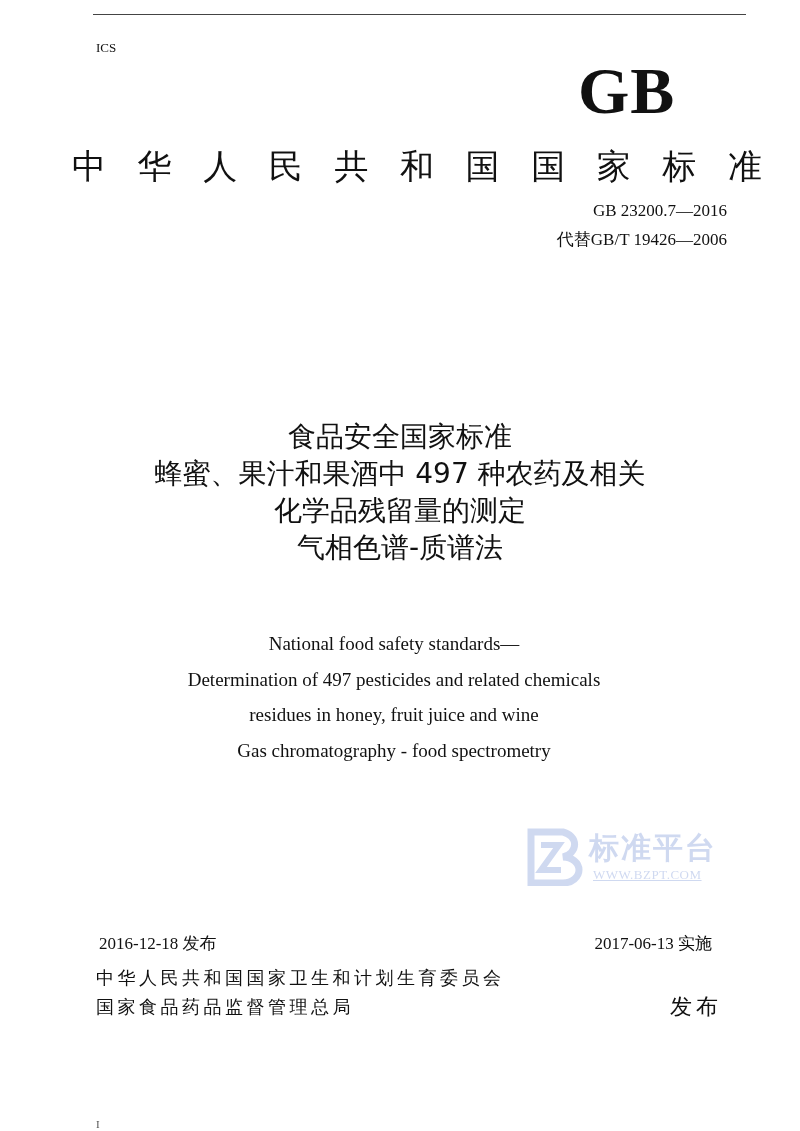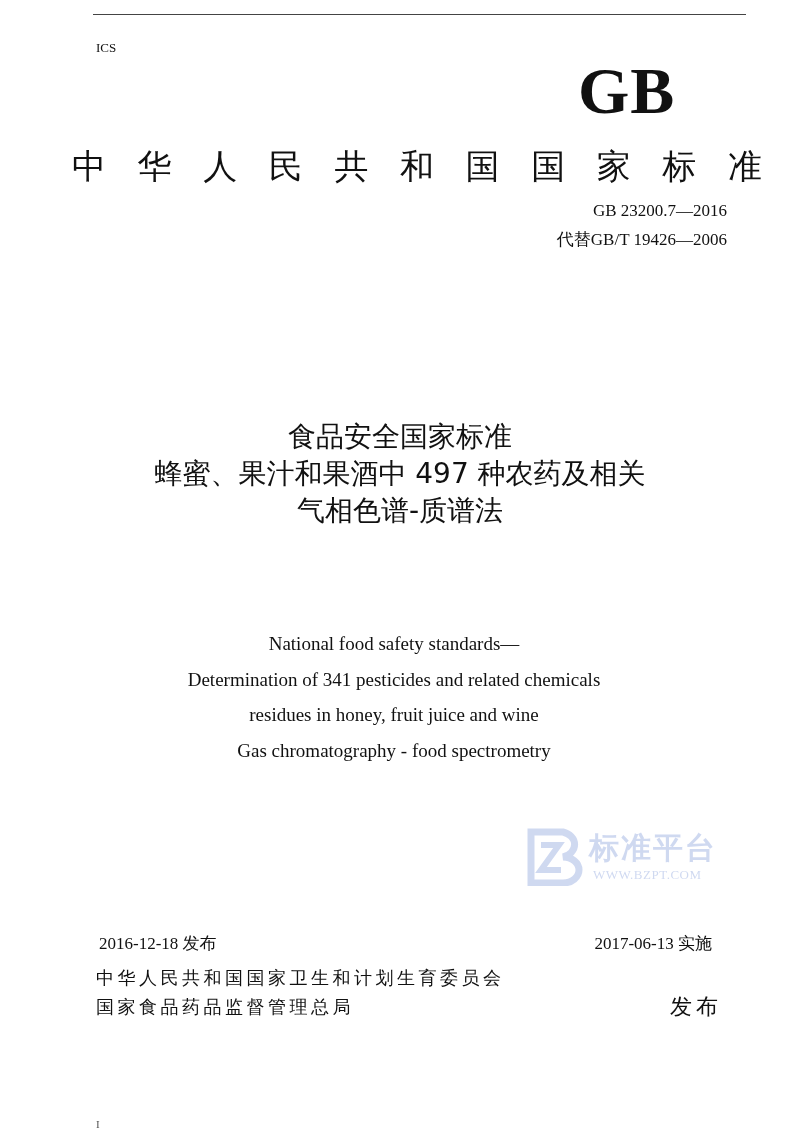--- a/index.html
+++ b/index.html
@@ -10,21 +10,21 @@
     .top-rule { left: 93px; top: 14px; width: 653px; height: 0; border-top: 1.5px solid #444; }
     .ics { left: 96px; top: 40px; font-size: 13px; }
     .gb-logo { left: 578px; top: 58px; font-size: 66px; font-weight: bold; letter-spacing: 1px; line-height: 1; }
     .national-std { left: 72px; top: 146px; width: 690px; display: flex; justify-content: space-between; font-size: 34px; line-height: 40px; }
     .std-no { right: 73px; top: 201px; font-size: 17px; text-align: right; }
     .replaces { right: 73px; top: 228px; font-size: 17px; text-align: right; }
     .cn-title { left: 0; width: 800px; top: 418px; text-align: center; font-size: 28px; line-height: 37px; }
     .en-title { left: 0; width: 788px; top: 626px; text-align: center; font-size: 19px; line-height: 35.5px; }
     .watermark { left: 527px; top: 828px; width: 200px; height: 60px; opacity: 0.22; }
     .wm-text-cn { position: absolute; left: 62px; top: 0px; font-size: 30px; letter-spacing: 2px; color: #2a55c0; font-family: "DejaVu Serif", serif; font-weight: bold; }
-    .wm-text-en { position: absolute; left: 66px; top: 39px; font-size: 13px; color: #2a55c0; letter-spacing: 0.5px; }
+    .wm-text-en { position: absolute; left: 66px; top: 39px; font-size: 13px; color: #2a55c0; letter-spacing: 0.5px; text-decoration: underline; }
     .issue-date { left: 99px; top: 932px; font-size: 17px; }
     .impl-date { right: 88px; top: 932px; font-size: 17px; }
     .issuers { left: 96px; top: 963px; font-size: 18px; line-height: 29px; letter-spacing: 3.5px; }
     .publish { right: 78px; top: 992px; font-size: 22px; letter-spacing: 4px; }
     .page-mark { left: 96px; top: 1118px; font-size: 11px; color: #555; }
   </style>
 </head>
 <body>
 
 <div class="abs top-rule"></div>
@@ -46,26 +46,27 @@
   <span>标</span>
   <span>准</span>
 </div>
 
 <div class="abs std-no serif">GB 23200.7—2016</div>
 <div class="abs replaces serif">代替GB/T 19426—2006</div>
 
 <div class="abs cn-title sans">
   <div>食品安全国家标准</div>
   <div>蜂蜜、果汁和果酒中 497 种农药及相关</div>
+  <div>化学品残留量的测定</div>
   <div>气相色谱-质谱法</div>
 </div>
 
 <div class="abs en-title serif">
   <div>National food safety standards—</div>
-  <div>Determination of 341 pesticides and related chemicals</div>
+  <div>Determination of 497 pesticides and related chemicals</div>
   <div>residues in honey, fruit juice and wine</div>
   <div>Gas chromatography - food spectrometry</div>
 </div>
 
 <div class="abs watermark">
   <svg width="58" height="58" viewBox="0 0 58 58" style="position:absolute;left:0;top:0;">
     <path d="M4 4 H36 A16 13 0 0 1 36 29 A16 13 0 0 1 36 55 H4 Z" fill="none" stroke="#2a55c0" stroke-width="7"></path>
     <path d="M14 17 H32 L14 42 H34" fill="none" stroke="#2a55c0" stroke-width="6"></path>
   </svg>
   <div class="wm-text-cn">标准平台</div>

